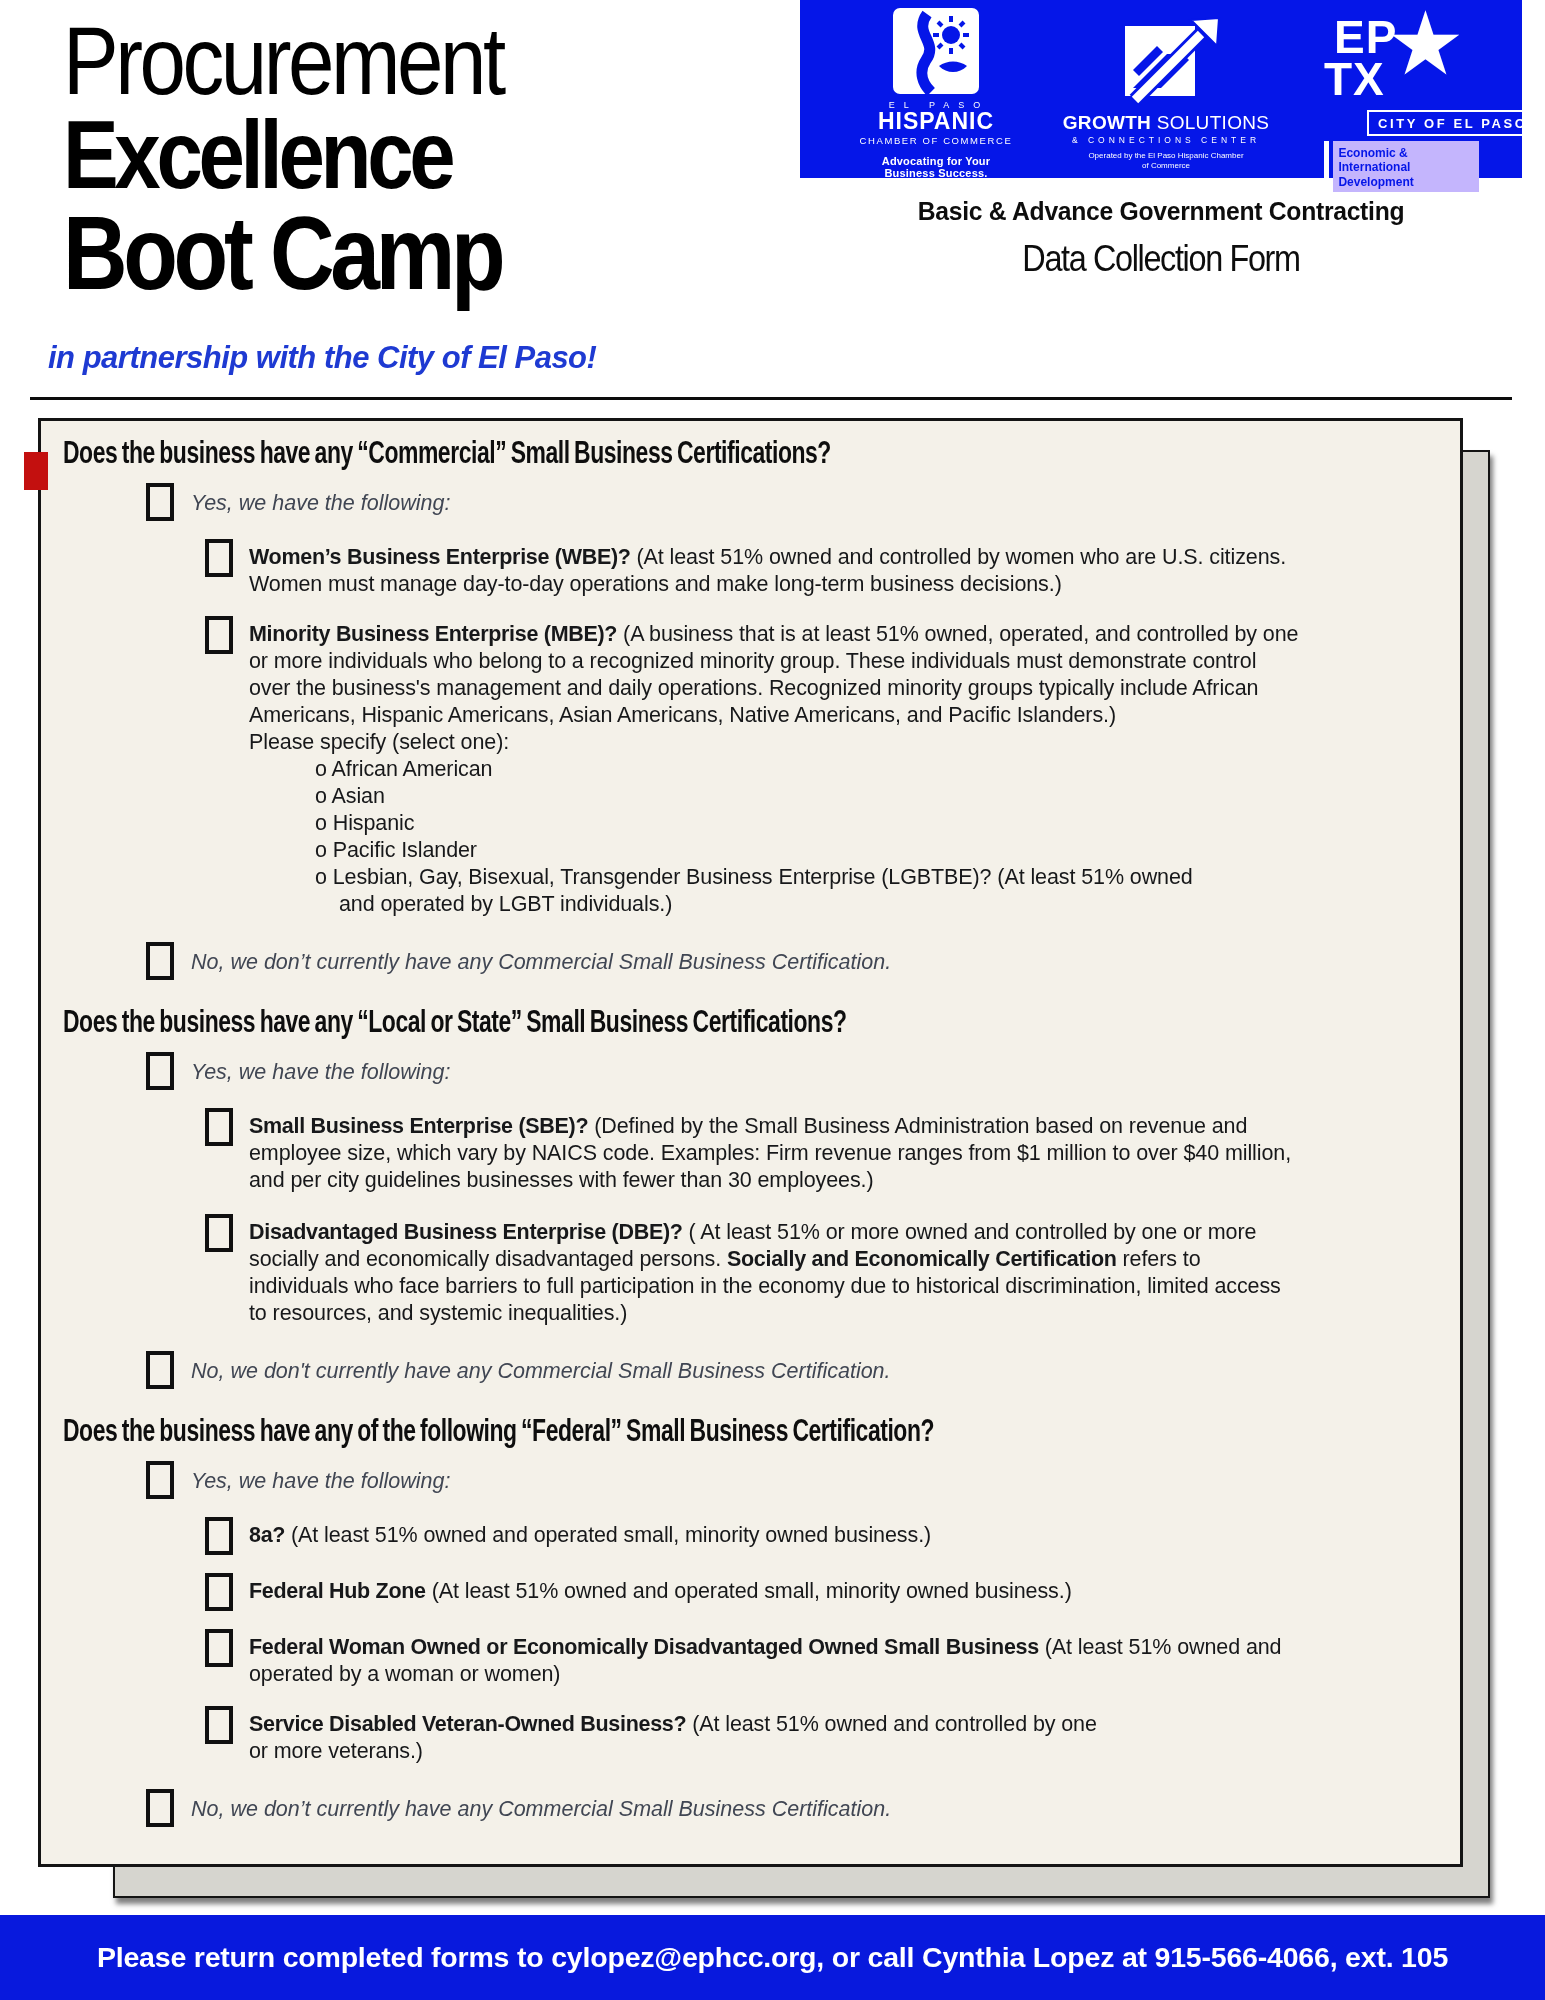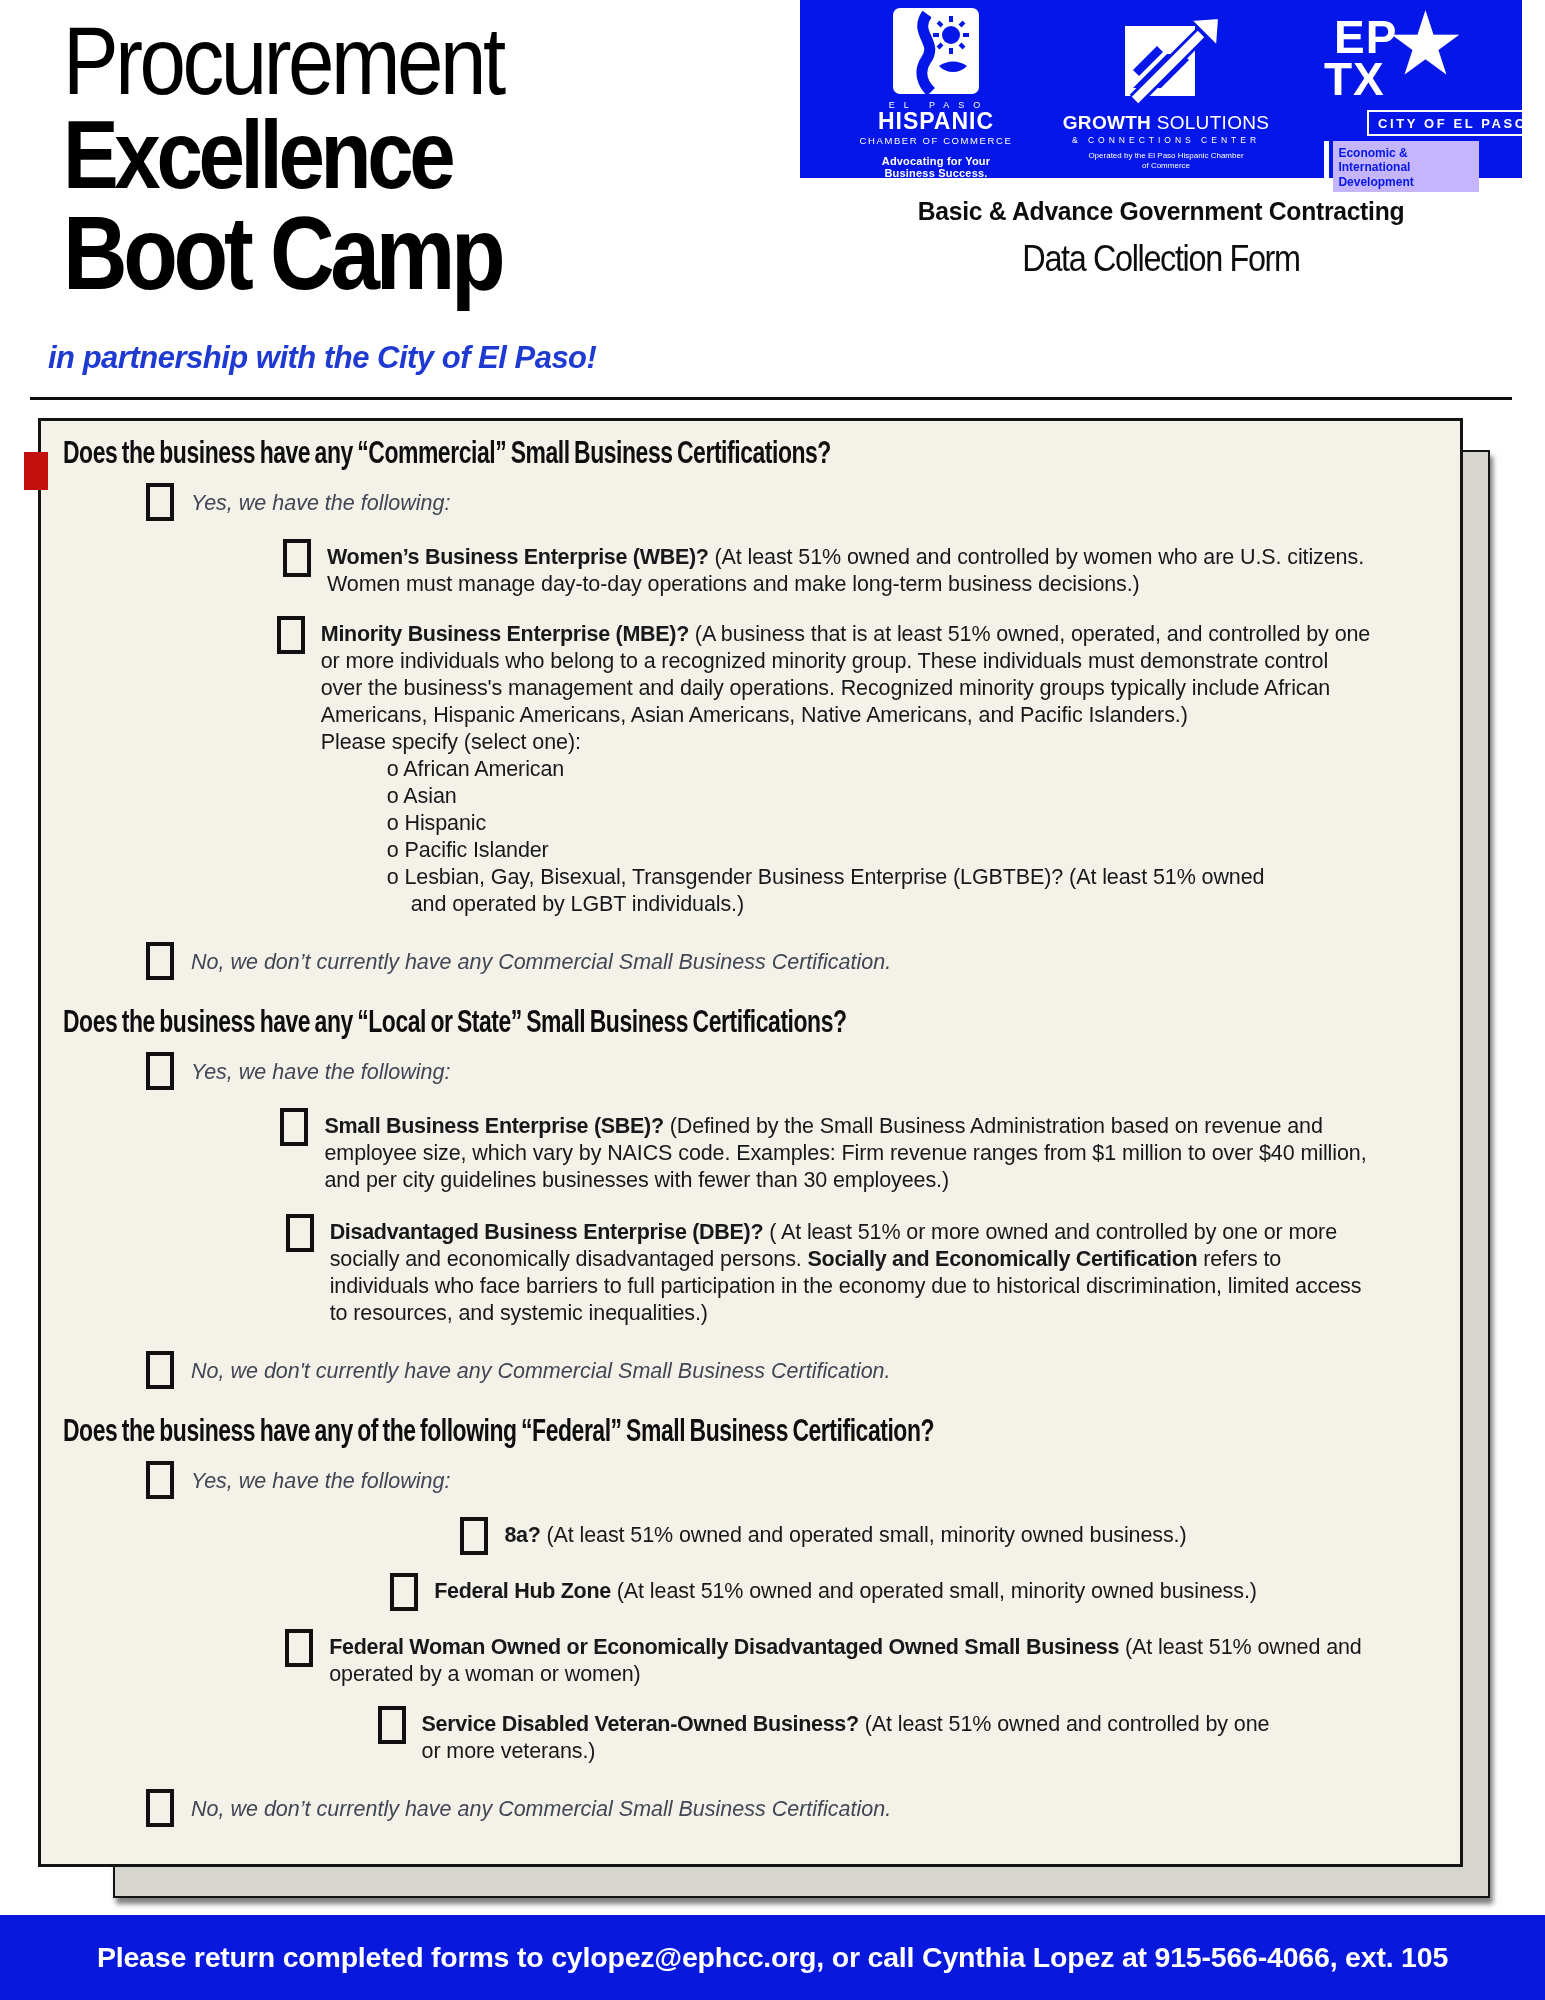--- a/index.html
+++ b/index.html
@@ -57,21 +57,21 @@
     border:3px solid var(--ink);z-index:2;padding:10px 18px 0 22px;overflow:hidden;}
   .red-mark{position:absolute;left:24px;top:452px;width:24px;height:38px;background:var(--accent-red);z-index:3;}
 
   .question{font-size:31px;font-weight:700;letter-spacing:-0.6px;word-spacing:-2px;color:#0e0e0e;
     transform:scaleX(0.74);transform-origin:0 50%;white-space:nowrap;margin-top:24px;}
   .section:first-child .question{margin-top:4px;}
   .cb{width:28px;height:38px;border:4px solid #101010;flex:none;background:transparent;display:inline-block;}
   .choice-row{display:flex;align-items:flex-start;margin-left:83px;margin-top:12px;}
   .choice-row .lbl{margin-left:17px;padding-top:8px;font-style:italic;font-size:21.5px;color:#404653;}
   .no-row{margin-top:24px;}
-  .item-row{display:flex;align-items:flex-start;margin-left:142px;margin-top:18px;justify-content:center;}
+  .item-row{display:flex;align-items:flex-start;margin-left:142px;margin-top:18px;}
   .item-row.tall{margin-top:20px;}
   .item-text{margin-left:16px;padding-top:5px;font-size:21.5px;line-height:27px;
     letter-spacing:-0.1px;color:#17181a;white-space:pre-line;max-width:1200px;}
   .item-text .bold{font-weight:700;letter-spacing:-0.3px;}
   .option{margin-left:66px;padding-left:24px;text-indent:-24px;white-space:pre-line;}
 
   .footer{position:absolute;left:0;top:1915px;width:1545px;height:85px;background:var(--footer-blue);
     display:flex;align-items:center;justify-content:center;color:#fff;font-size:28.5px;
     font-weight:700;letter-spacing:-0.2px;}
 </style>

